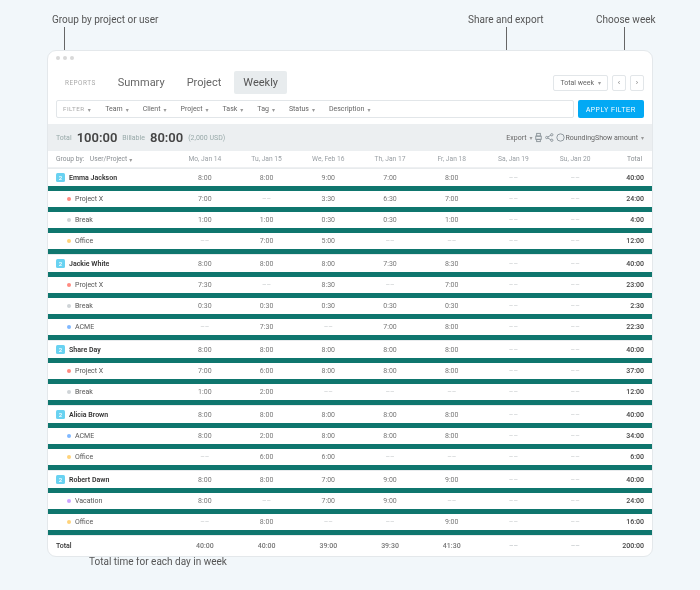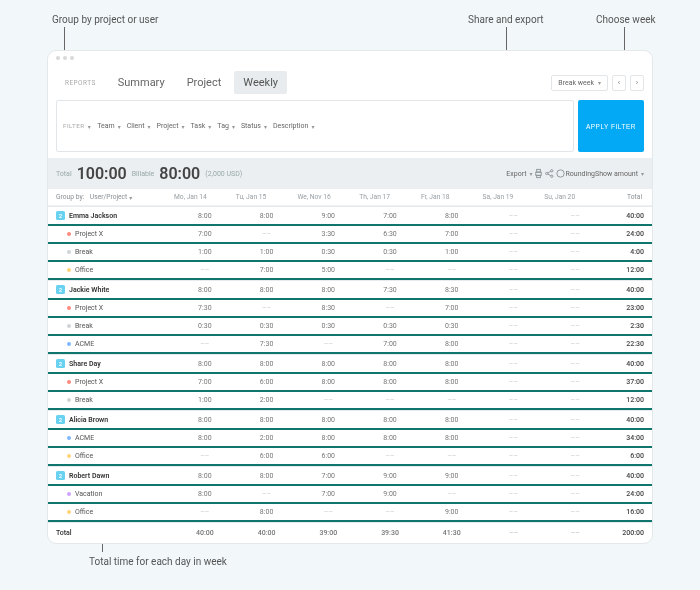--- a/index.html
+++ b/index.html
@@ -10,37 +10,37 @@
 .title-bar{height:14px;display:flex;align-items:center;padding:0 8px;gap:3px}
 .dot{width:4px;height:4px;border-radius:50%;background:#d9d9d9}
 .tabs-row{display:flex;align-items:center;padding:6px 8px;gap:4px}
 .tab{padding:4px 8px;border:1px solid transparent;border-radius:2px;font-size:11px;color:#666;cursor:pointer}
 .tab.reports{letter-spacing:.5px;font-size:6.4px;text-transform:uppercase;color:#a9a9a9}
 .tab.active{background:#e8ecee;color:#555}
 .spacer{flex:1}
 .week-picker{display:flex;align-items:center;gap:4px;border:1px solid #e2e6e9;border-radius:2px;padding:3px 6px;font-size:7px;color:#666;cursor:pointer}
 .nav-btn{width:14px;height:16px;border:1px solid #e2e6e9;display:flex;align-items:center;justify-content:center;border-radius:2px;cursor:pointer;color:#777;font-size:8px}
 .filters-row{display:flex;gap:4px;padding:0 8px 6px}
-.filter-bar{flex:1;display:flex;align-items:center;gap:6px;border:1px solid #e2e6e9;border-radius:2px;padding:21px 6px}
+.filter-bar{flex:1;display:flex;align-items:center;gap:14px;border:1px solid #e2e6e9;border-radius:2px;padding:4px 6px}
 .filter-chip{display:flex;align-items:center;gap:3px;font-size:7px;color:#666;cursor:pointer}
 .filter-chip.filter-label{font-size:6.2px;letter-spacing:.5px;text-transform:uppercase;color:#a9a9a9}
 .caret{font-size:6px;color:#999}
 .apply-btn{background:#03a9f4;color:#fff;border:none;font-size:6.5px;letter-spacing:.5px;padding:5px 8px;border-radius:2px;cursor:pointer}
 .summary-row{display:flex;align-items:center;background:#eceff1;padding:6px 8px;font-size:7px;color:#666;gap:5px}
-.summary-row .big{font-size:16px;font-weight:600;color:#444}
+.summary-row .big{font-size:13px;font-weight:600;color:#444}
 .summary-row .mut{color:#9aa;}
 .summary-right{margin-left:auto;display:flex;align-items:center;gap:0}
 .icon-btn{cursor:pointer;color:#8a9399}
 .icon-btn svg{width:11px;height:11px;display:block}
 .groupby-row{display:flex;align-items:center;padding:4px 8px;font-size:6.7px;color:#8a8f93;border-bottom:1px solid #eef0f2}
-.groupby-row .col-day{flex:1;color:#9aa0a5}
+.groupby-row .col-day{flex:1;text-align:center;color:#9aa0a5}
 .groupby-row .col-total{width:38px;text-align:right;padding-right:2px}
 .groupby-sel{display:flex;align-items:flex-end;gap:2px;width:118px;cursor:pointer}
 .table{width:100%}
-.row{display:flex;align-items:center;padding:4px 8px;border-bottom:2px solid #0f766e;font-size:7px;color:#555}
+.row{display:flex;align-items:center;padding:4px 8px;border-bottom:5px solid #0f766e;font-size:7px;color:#555}
 .row .name{width:118px;display:flex;align-items:center;gap:4px}
 .row.user .name{font-weight:600;color:#333}
 .badge{background:#69d2f1;color:#fff;width:9px;height:9px;border-radius:1.5px;display:flex;align-items:center;justify-content:center;font-size:6px;font-weight:600}
 .bullet{width:4px;height:4px;border-radius:50%;flex:0 0 4px;margin-left:11px}
 .b-red{background:#ff8a80}.b-gray{background:#cfd4d7}.b-yellow{background:#ffd37a}.b-blue{background:#7fb7ff}.b-purple{background:#cda4ff}
 .row .day{flex:1;text-align:center;color:#777}
 .row .day.dash{color:#c8ccce}
 .row .tot{width:38px;text-align:right;font-weight:500;color:#444}
 .row.total-row{font-weight:500;color:#333;padding-top:6px;padding-bottom:6px;border-top:1px solid #e8ebed;border-bottom:none}
 .row.user{border-top:1px solid #e8ebed}
@@ -64,21 +64,21 @@
     <div class="dot"></div>
   </div>
 
   <div class="tabs-row">
     <div class="tab reports">REPORTS</div>
     <div class="tab">Summary</div>
     <div class="tab">Project</div>
     <div class="tab active">Weekly</div>
     <div class="spacer"></div>
     <div class="week-picker">
-      <span>Break week</span>
+      <span>Total week</span>
       <span class="caret">▾</span>
     </div>
     <div class="nav-btn">‹</div>
     <div class="nav-btn">›</div>
   </div>
 
   <div class="filters-row">
     <div class="filter-bar">
       <div class="filter-chip filter-label">
           <span>FILTER</span>
@@ -154,21 +154,21 @@
         </div>
     </div>
   </div>
 
   <div class="groupby-row">
     <div class="groupby-sel">
       <span>Group by:</span>&nbsp;<span>User/Project</span><span class="caret">▾</span>
     </div>
     <div class="col-day">Mo, Jan 14</div>
     <div class="col-day">Tu, Jan 15</div>
-    <div class="col-day">We, Nov 16</div>
+    <div class="col-day">We, Feb 16</div>
     <div class="col-day">Th, Jan 17</div>
     <div class="col-day">Fr, Jan 18</div>
     <div class="col-day">Sa, Jan 19</div>
     <div class="col-day">Su, Jan 20</div>
     <div class="col-total">Total</div>
   </div>
 
   <div class="table" id="tbody">
       <div class="row user">
         <div class="name">

